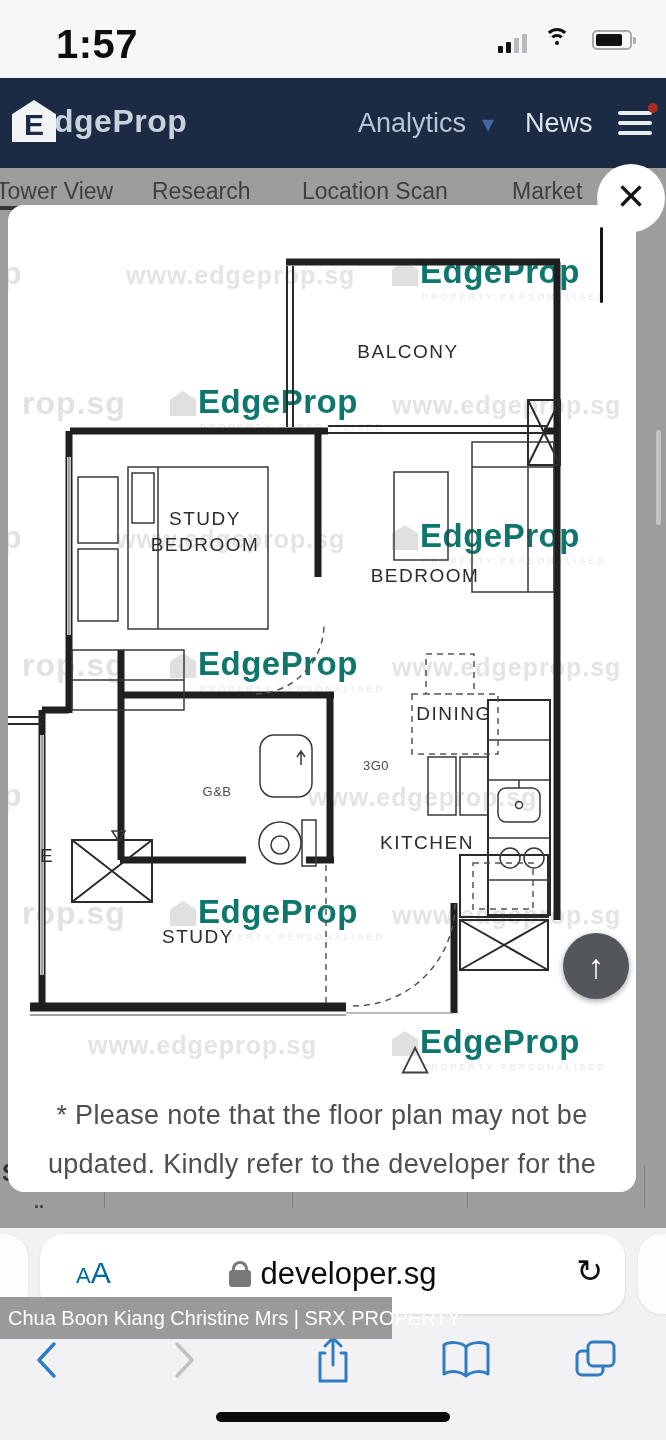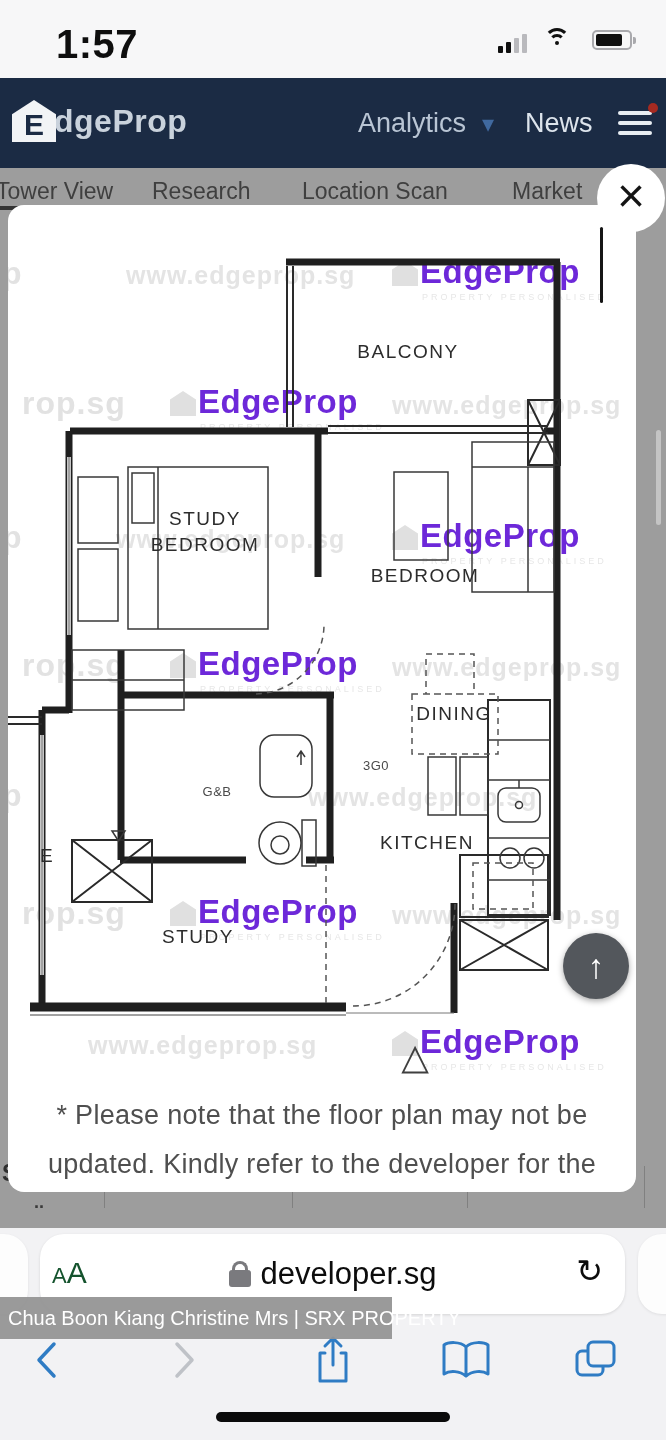--- a/index.html
+++ b/index.html
@@ -50,21 +50,21 @@
   .modal{position:absolute;left:8px;top:205px;width:628px;height:987px;background:#fff;border-radius:16px;z-index:30;overflow:hidden;}
   .close-btn{position:absolute;left:597px;top:164px;width:68px;height:68px;border-radius:50%;background:#fff;z-index:45;display:flex;align-items:center;justify-content:center;}
   .close-btn span{font-size:48px;font-weight:300;color:#141414;line-height:1;margin-top:-4px;}
   .mscroll{position:absolute;left:592px;top:22px;width:3px;height:76px;background:#151515;border-radius:2px;}
 
   
   .wm-row{position:absolute;left:0;width:628px;height:70px;pointer-events:none;}
   .wm-url{position:absolute;top:8px;font-size:25px;font-weight:600;color:#e4e4e4;letter-spacing:1px;white-space:nowrap;}
   .wm-logo{position:absolute;top:0;white-space:nowrap;}
   .wm-logo .h{display:inline-block;width:26px;height:25px;background:#e0e0e0;clip-path:polygon(50% 0,100% 34%,100% 100%,0 100%,0 34%);vertical-align:-3px;margin-right:2px;}
-  .wm-logo b{font-size:33px;font-weight:700;color:#6d28d9;letter-spacing:.5px;}
+  .wm-logo b{font-size:33px;font-weight:700;color:#0f766e;letter-spacing:.5px;}
   .wm-logo em{display:block;font-style:normal;font-size:9px;letter-spacing:3px;color:#e7e7e7;margin-top:1px;margin-left:30px;}
   .wm-part{position:absolute;top:2px;font-size:32px;font-weight:700;color:#e2e2e2;letter-spacing:1px;}
 
   
   .plan-label{position:absolute;transform:translate(-50%,-50%);font-size:19px;letter-spacing:1.5px;color:#2c2c2c;text-align:center;white-space:nowrap;z-index:5;}
   .plan-label.wrap{white-space:normal;width:140px;line-height:1.35;}
   .plan-label.small{font-size:13px;letter-spacing:.5px;color:#4a4a4a;}
   .plan-label.tri{font-size:36px;color:#3f3f3f;letter-spacing:0;}
   .plan-svg{position:absolute;left:0;top:0;z-index:4;}
   .plan-svg path,.plan-svg rect,.plan-svg circle{fill:none;}
@@ -79,21 +79,21 @@
 
   .scrolltop{position:absolute;left:555px;top:728px;width:66px;height:66px;border-radius:50%;background:#53575c;box-shadow:0 2px 6px rgba(0,0,0,.35);display:flex;align-items:center;justify-content:center;z-index:10;}
   .scrolltop span{color:#fff;font-size:34px;line-height:1;}
 
   .note{position:absolute;left:0;width:628px;text-align:center;font-size:27px;color:#4f4f4f;letter-spacing:.3px;z-index:6;}
 
   
   .chrome{position:absolute;left:0;top:1228px;width:666px;height:212px;background:#f2f2f4;z-index:20;}
   .pill{position:absolute;left:40px;top:6px;width:585px;height:80px;background:#ffffff;border-radius:24px;box-shadow:0 1px 3px rgba(0,0,0,.12);}
   .pill-ghost{position:absolute;top:6px;width:70px;height:80px;background:#fdfdfd;border-radius:24px;box-shadow:0 1px 3px rgba(0,0,0,.08);}
-  .reader{position:absolute;left:12px;top:22px;color:#14532d;}
+  .reader{position:absolute;left:36px;top:22px;color:#0369a1;}
   .reader .a1{font-size:22px;}
   .reader .a2{font-size:30px;}
   .urlwrap{position:absolute;left:0;top:0;width:585px;height:80px;display:flex;align-items:center;justify-content:center;gap:10px;}
   .lock{position:relative;width:22px;height:17px;background:#7a7a7e;border-radius:3px;margin-top:8px;}
   .lock:before{content:"";position:absolute;left:3px;top:-9px;width:10px;height:12px;border:3.5px solid #7a7a7e;border-bottom:none;border-radius:8px 8px 0 0;}
   .url{font-size:31px;color:#0c0c0c;}
   .reload{position:absolute;right:22px;top:18px;font-size:32px;color:#0c0c0c;}
   .agentbar{position:absolute;left:0;top:1297px;width:392px;height:42px;background:rgba(148,148,148,.94);z-index:40;display:flex;align-items:center;}
   .agentbar span{color:#fff;font-size:20px;padding-left:8px;white-space:nowrap;}
   .tbar{position:absolute;left:0;top:96px;width:666px;height:90px;}

